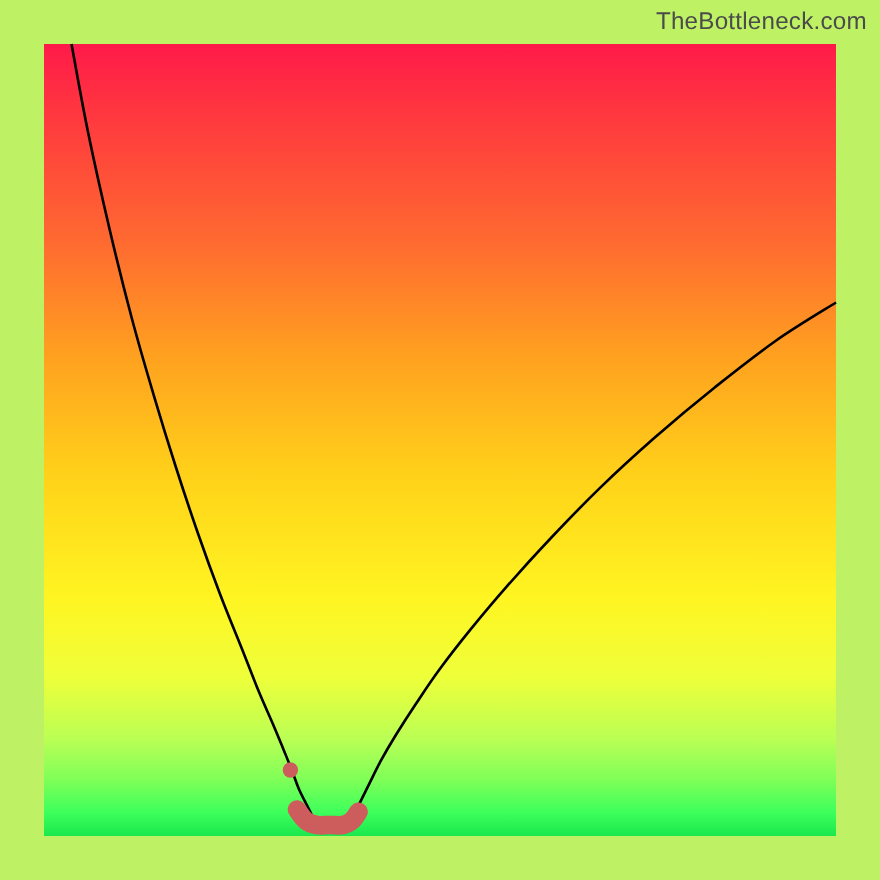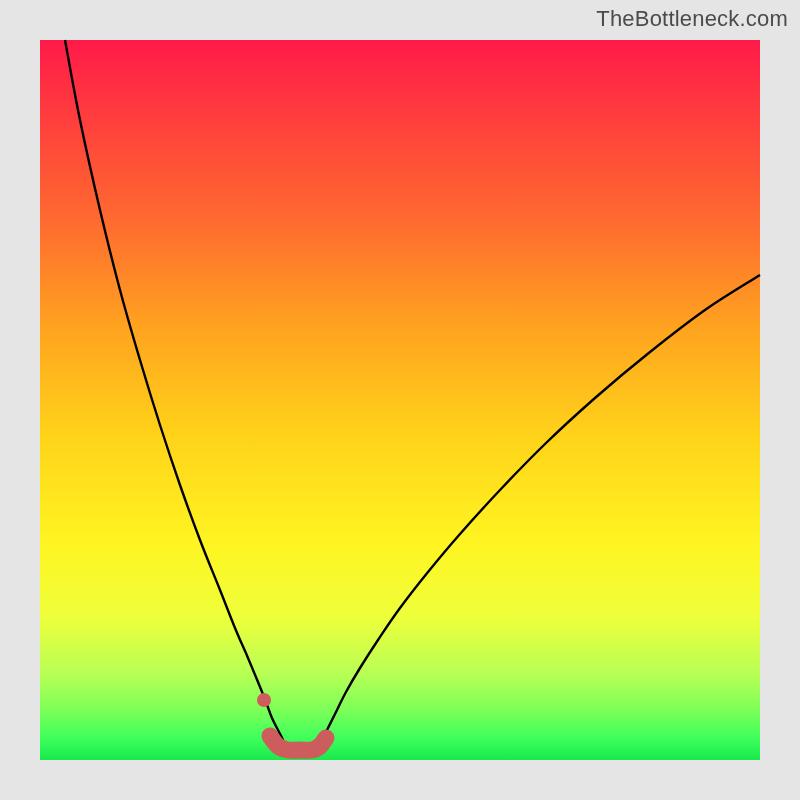--- a/index.html
+++ b/index.html
@@ -8,21 +8,21 @@
     width: 800px;
     height: 800px;
     overflow: hidden;
     background: #000;
     font-family: Arial, Helvetica, sans-serif;
   }
   .frame {
     position: relative;
     width: 800px;
     height: 800px;
-    background: #e5e5e5;
+    background: #bef264;
   }
   .plot-area {
     position: absolute;
     left: 40px;
     top: 40px;
     width: 720px;
     height: 720px;
     
     background: linear-gradient(
       to bottom,

